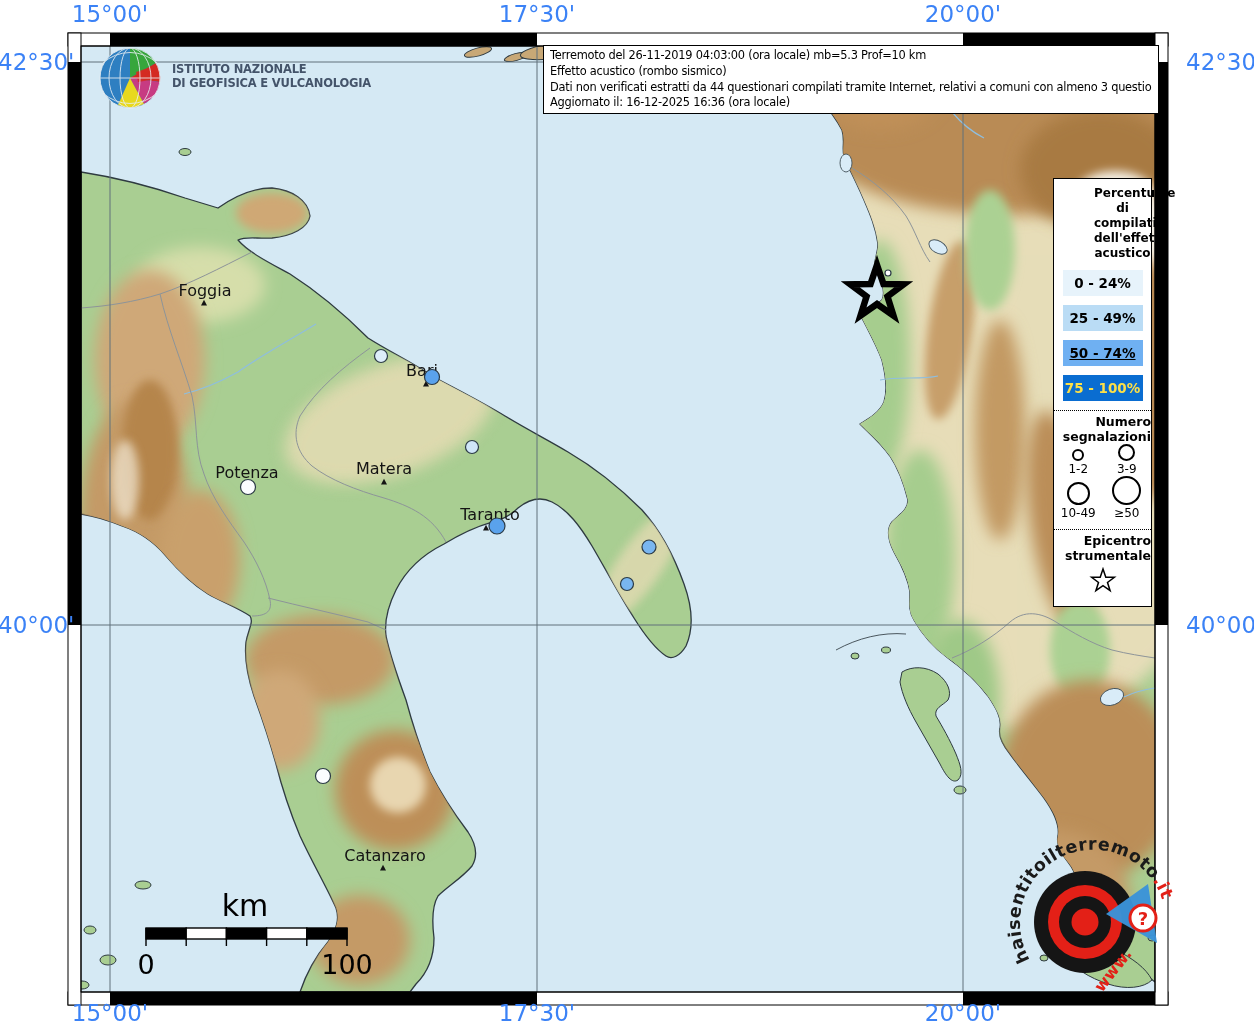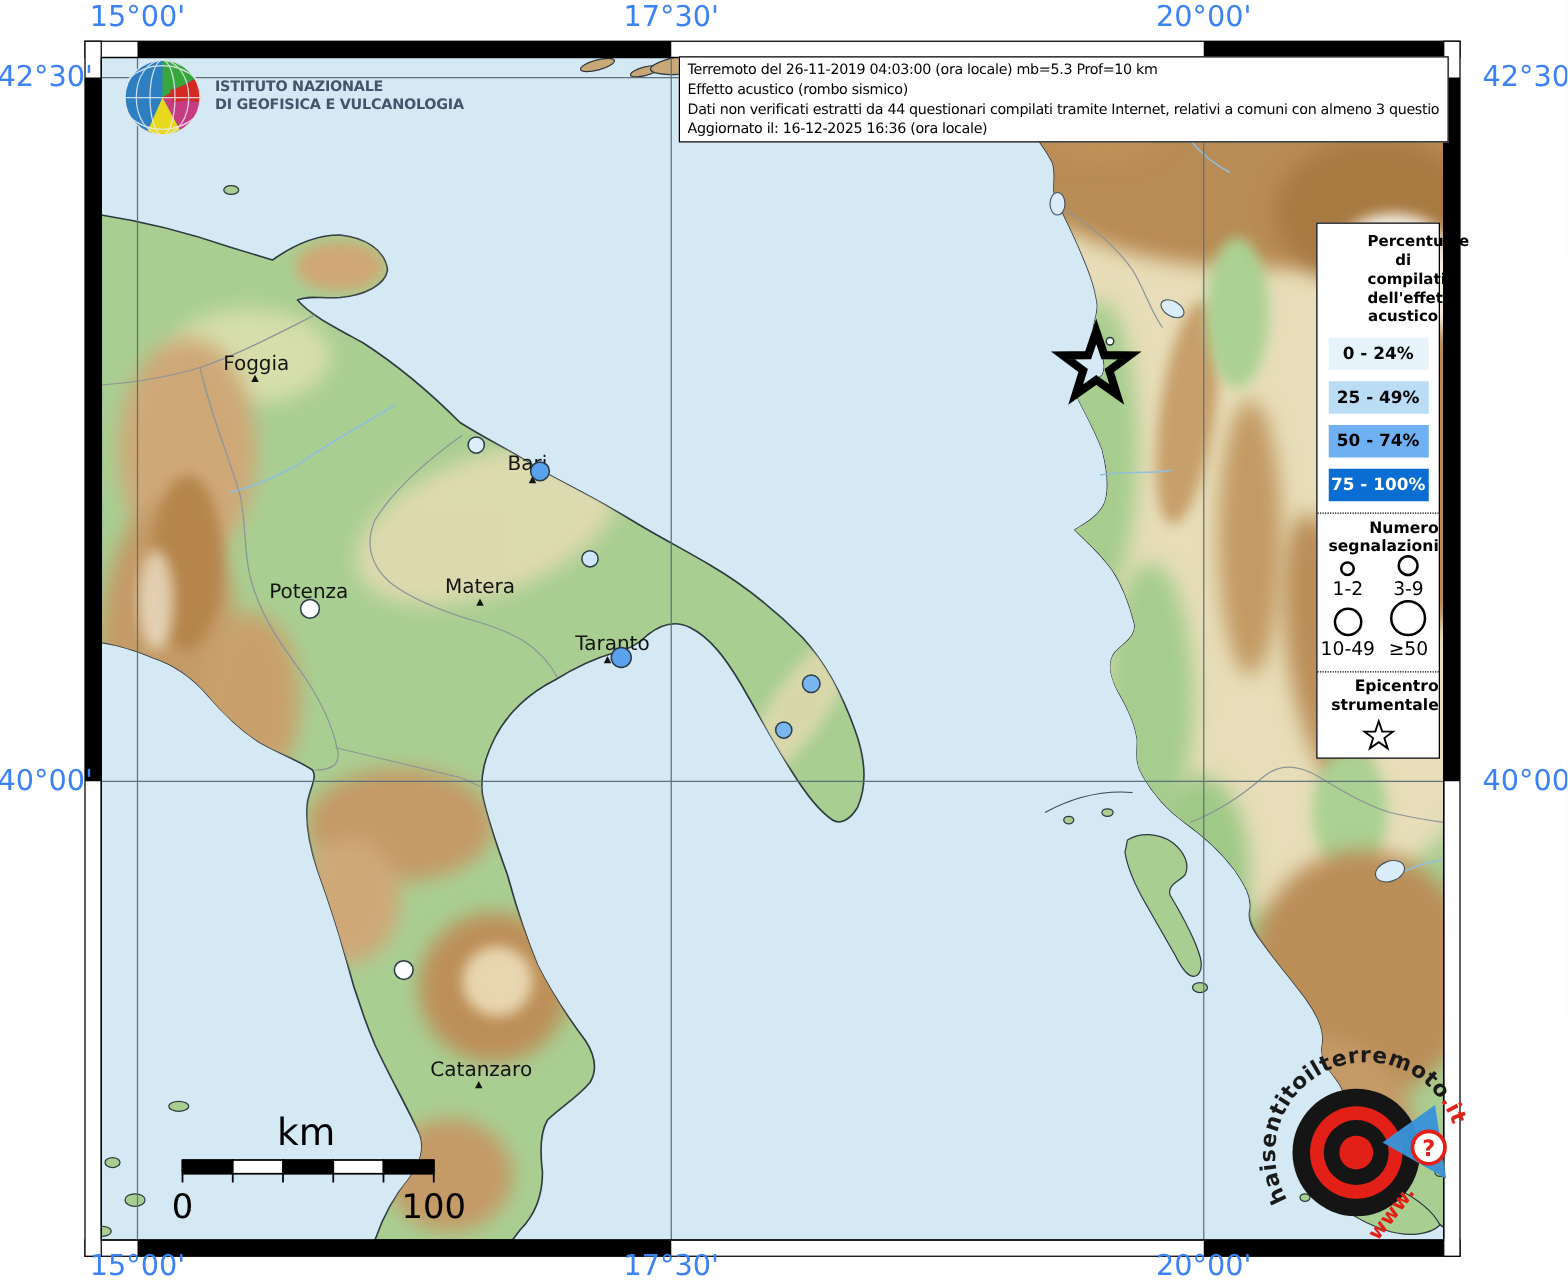--- a/index.html
+++ b/index.html
@@ -21,21 +21,21 @@
   .legend-title{font-weight:bold;text-align:center;line-height:15px;padding-top:7px;font-size:12px;padding-left:40px;}
   .legend-title span{display:block;}
   .swatch{width:80px;height:26px;margin:9px auto 0 auto;display:flex;align-items:center;
           justify-content:center;font-weight:bold;font-size:13.5px;}
   .dotted-sep{border-top:1.6px dotted #000;margin-top:9px;}
   .sig-title{font-weight:bold;text-align:right;line-height:15px;padding-top:3px;font-size:12.5px;}
   .sig-title span{display:block;}
   .sig-row{display:flex;}
   .sig-cell{width:50%;display:flex;flex-direction:column;align-items:center;justify-content:flex-end;}
   .sig-circle{border:2px solid #000;border-radius:50%;background:#fff;}
-  .sig-label{font-size:15px;margin-top:1px;}
+  .sig-label{font-size:12px;margin-top:1px;}
   .epi-star{display:block;margin:4px auto 0 auto;}
 </style>
 </head>
 <body>
 
 <div class="stage">
 
   <svg width="1254" height="1024" viewBox="0 0 1254 1024" style="position:absolute;left:0;top:0;">
     <defs>
       <filter id="soft" x="-60%" y="-60%" width="220%" height="220%">
@@ -327,22 +327,22 @@
 
   <div class="legend">
     <div class="legend-title">
       <span>Percentuale</span>
       <span>di compilati</span>
       <span>dell'effetto</span>
       <span>acustico</span>
     </div>
     <div class="swatch" style="background: rgb(231, 243, 251); color: rgb(0, 0, 0);">0 - 24%</div>
     <div class="swatch" style="background: rgb(186, 220, 245); color: rgb(0, 0, 0);">25 - 49%</div>
-    <div class="swatch" style="background: rgb(111, 176, 242); color: rgb(0, 0, 0);">50 - 74%</div>
-    <div class="swatch" style="background: rgb(10, 109, 209); color: #ffffff;">75 - 100%</div>
+    <div class="swatch" style="background: rgb(111, 176, 242); color: rgb(0, 0, 0); text-decoration: underline;">50 - 74%</div>
+    <div class="swatch" style="background: rgb(10, 109, 209); color: #fde047;">75 - 100%</div>
 
     <div class="dotted-sep"></div>
     <div class="sig-title">
       <span>Numero</span>
       <span>segnalazioni</span>
     </div>
     <div class="sig-row">
       <div class="sig-cell">
         <div class="sig-circle" style="width:8px;height:8px;"></div>
         <div class="sig-label">1-2</div>

